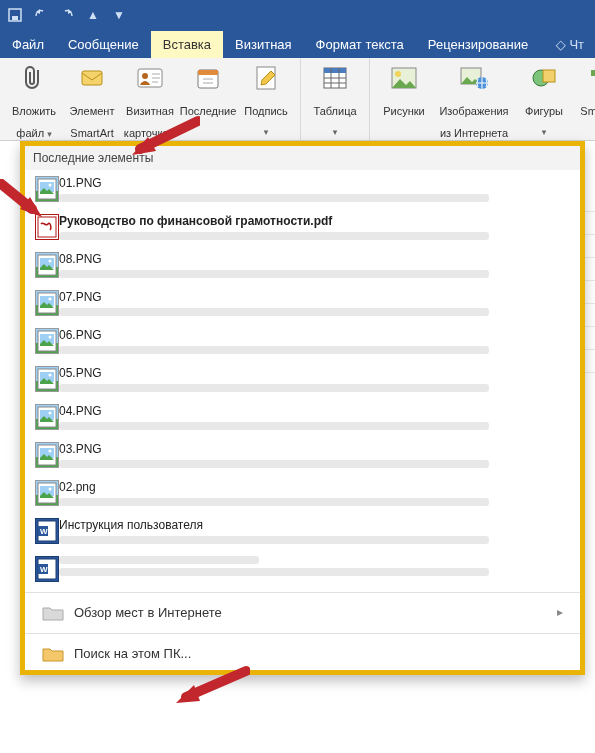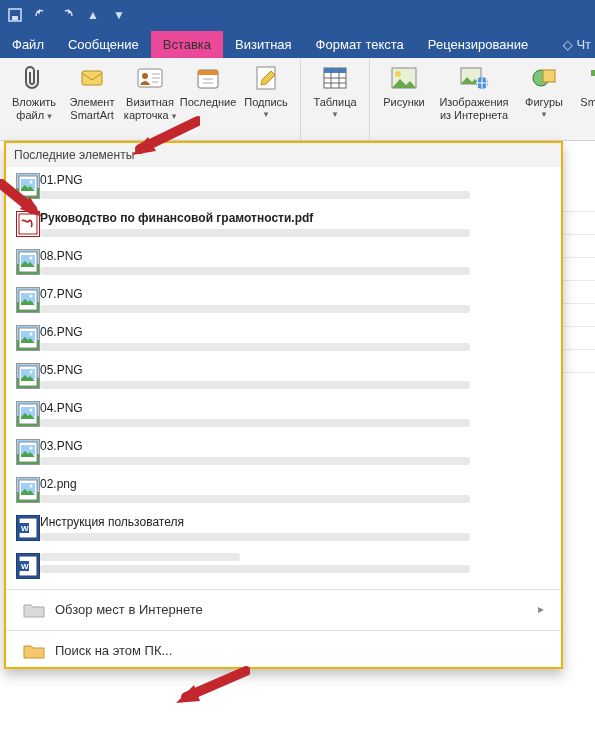--- a/index.html
+++ b/index.html
@@ -1,28 +1,28 @@
 <!DOCTYPE html>
 <html><head>
 <meta charset="utf-8">
 <style>
 html,body{margin:0;padding:0;font-family:"Segoe UI",Arial,sans-serif;font-size:12px;color:#333;background:#fff;width:595px}
 .title-bar{height:30px;background:#2a579a;display:flex;align-items:center;padding:0 6px;gap:8px}
 .title-bar .ic{width:18px;height:18px;display:flex;align-items:center;justify-content:center;color:#cfe0f4}
 .tabs{height:28px;background:#2a579a;display:flex;align-items:flex-end;color:#fff}
 .tab{padding:6px 12px;font-size:13px;cursor:pointer}
-.tab.active{background:#ec4899;color:#333}
+.tab.active{background:#fef9c3;color:#333}
 .tab.faded{color:#cfe0f4}
 .ribbon{height:82px;background:#f3f3f3;border-bottom:1px solid #d0d0d0;display:flex}
 .rgroup{border-right:1px solid #d9d9d9;display:flex;align-items:flex-start;padding:4px 6px 0 6px;gap:2px}
-.rbtn{width:56px;display:flex;flex-direction:column;align-items:center;justify-content:center;text-align:center;line-height:1.15;font-size:11px;color:#333;cursor:pointer;gap:0}
+.rbtn{width:56px;display:flex;flex-direction:column;align-items:center;justify-content:center;text-align:center;line-height:1.15;font-size:11px;color:#333;cursor:pointer;gap:9px}
 .rbtn .ric{width:32px;height:32px;display:flex;align-items:center;justify-content:center;margin-bottom:2px}
 .rbtn.wide{width:64px}
 .drop-caret{font-size:9px;color:#666}
-.dropdown{position:absolute;top:140px;left:4px;width:555px;background:#fff;border:2px solid #eab308;box-shadow:0 6px 12px rgba(0,0,0,.25)}
+.dropdown{position:absolute;top:140px;left:20px;width:555px;background:#fff;border:5px solid #eab308;box-shadow:0 6px 12px rgba(0,0,0,.25)}
 .dd-header{height:24px;background:#f3f3f3;display:flex;align-items:center;padding:0 8px;font-size:12px;color:#444}
 .dd-item{display:flex;align-items:flex-start;padding:6px 10px;cursor:pointer}
 .dd-icon{width:22px;height:24px;flex:0 0 22px;border:1px solid #999;background:#fff;display:flex;align-items:center;justify-content:center}
 .dd-icon.img{background:linear-gradient(#9ed0f5 60%,#4ba34b 0)}
 .dd-icon.pdf{border-color:#b01818}
 .dd-icon.doc{background:#2a579a;border-color:#1c3d72}
 .dd-sep{height:1px;background:#e0e0e0;margin:4px 0}
 .dd-title{font-size:12px;color:#222;font-weight:400}
 .dd-title.bold{font-weight:700}
 .dd-sub{height:8px;width:430px;background:#e8e8e8;border-radius:3px;margin-top:4px;filter:blur(.6px)}
@@ -61,21 +61,21 @@
   <span class="ic">▼</span>
 </div>
 
 <div class="tabs">
   <div class="tab">Файл</div>
   <div class="tab">Сообщение</div>
   <div class="tab active">Вставка</div>
   <div class="tab">Визитная</div>
   <div class="tab">Формат текста</div>
   <div class="tab">Рецензирование</div>
-  <div class="tab faded" style="margin-left:auto;padding-right:4px">◇ <span>Чт</span></div>
+  <div class="tab faded" style="margin-left:auto;padding-right:11px">◇ <span>Чт</span></div>
 </div>
 
 <div class="ribbon">
   <div class="rgroup">
     <div class="rbtn">
       <span class="ric">
           <svg width="22" height="28" viewBox="0 0 22 28">
             <path d="M15 6v12a6 6 0 0 1-12 0V7a4 4 0 0 1 8 0v11a2 2 0 0 1-4 0V8" fill="none" stroke="#5a5a5a" stroke-width="2"></path>
           </svg>
         </span>

